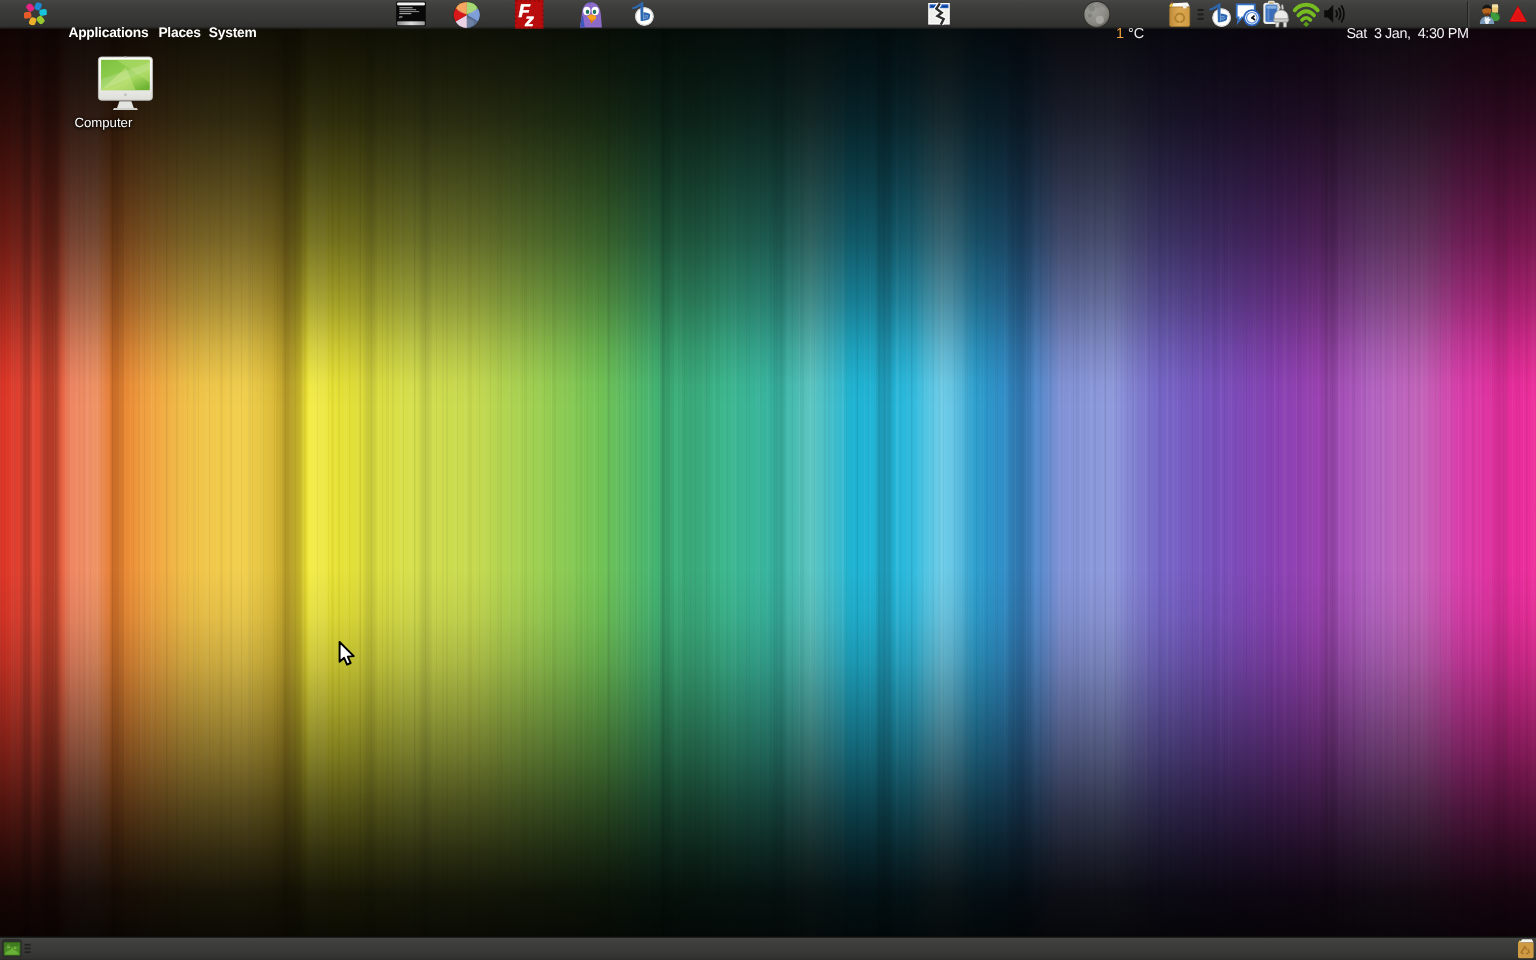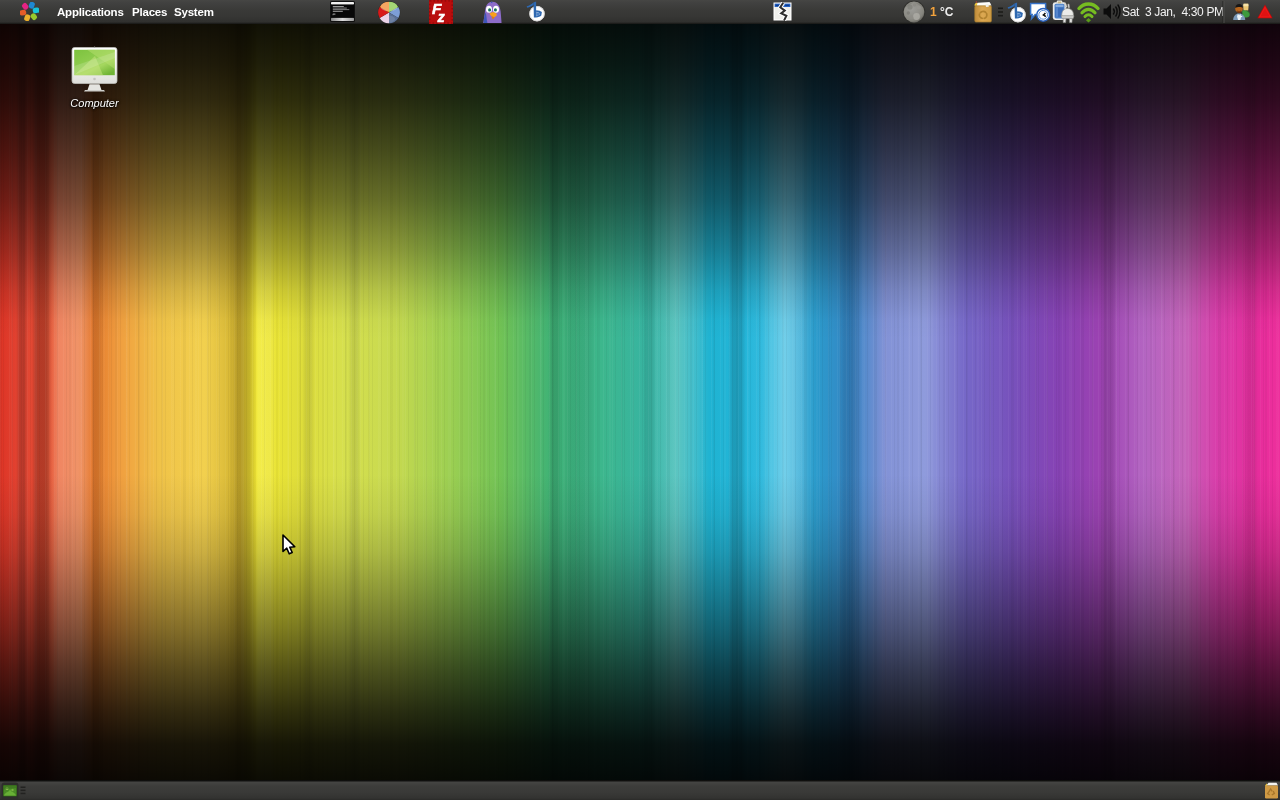--- a/index.html
+++ b/index.html
@@ -56,30 +56,30 @@
    #72c355 500px, #3eb277 553px, #3db78c 600px, #37b4a2 648px, #55c3bd 675px,
    #1fb3d2 710px, #27b7dc 762px, #66cbe8 785px, #2b9ccc 815px, #3585c5 850px,
    #8292d6 885px, #8f9bdc 925px, #7668c8 965px, #7752bc 1010px, #8742b4 1060px,
    #9c42b2 1100px, #b465c2 1145px, #c564ba 1185px, #d83fab 1215px, #e52d9c 1255px,
    #ee2f9c 1280px);
 }
 
 
 #ptop{position:absolute;left:0;top:0;width:1280px;height:24px;
  background:linear-gradient(180deg,#464644 0px,#414140 3px,#3a3a38 10px,#373735 16px,#30302e 22px,#232321 23px,#161614 24px);}
-.menutxt{position:absolute;top:0;height:24px;line-height:24px;color:#fff;
+.menutxt{position:absolute;top:16px;height:24px;line-height:24px;color:#fff;
  font-size:11.5px;font-weight:bold;letter-spacing:-0.2px;}
 #ptop svg{position:absolute;}
 
 
 #pbot{position:absolute;left:0;top:780px;width:1280px;height:20px;
  background:linear-gradient(180deg,#0c0c0a 0px,#111110 1px,#454543 2px,#3d3d3b 6px,#3a3a38 12px,#333331 18px,#2b2b29 20px);}
 
 
-#compicon{position:absolute;left:52px;top:46px;width:85px;text-align:center;color:#fff;font-style:italic;}
+#compicon{position:absolute;left:62px;top:46px;width:85px;color:#fff;}
 #compicon .lbl{margin-top:4px;font-size:11px;color:#fff;
  text-shadow:0 1px 2px #000,0 0 3px #000;}
 
 
 #cursor{position:absolute;left:280px;top:534px;}
 </style>
 </head>
 <body>
 <div id="screen">
   <div id="wall"></div>
@@ -186,21 +186,21 @@
       <circle cx="12" cy="12" r="11.3" fill="#31312e"></circle>
       <circle cx="12" cy="12" r="10.4" fill="url(#moong)"></circle>
       <circle cx="8" cy="7" r="2.6" fill="#83827c" opacity="0.85"></circle>
       <circle cx="12.5" cy="5" r="1.8" fill="#8a8983" opacity="0.7"></circle>
       <circle cx="14.5" cy="16.5" r="3.4" fill="#aeada6" opacity="0.8"></circle>
       <circle cx="17" cy="7.5" r="2" fill="#999892" opacity="0.6"></circle>
       <circle cx="6.3" cy="13" r="1.7" fill="#7b7a74" opacity="0.75"></circle>
       <circle cx="9.5" cy="17.5" r="2" fill="#8f8e88" opacity="0.6"></circle>
       <path d="M2.6,8 A10.4,10.4 0 0 1 21,7.4 L12,2 Z" fill="#6e6d68" opacity="0.35"></path>
     </svg>
-    <span class="menutxt" style="left:930px;font-weight:bold;font-size:12px;letter-spacing:0px;color:#f3a33c">1<span style="color:#ececec"> °C</span></span>
+    <span class="menutxt" style="left:930px;font-weight:normal;font-size:12px;letter-spacing:0px;color:#f3a33c">1<span style="color:#ececec"> °C</span></span>
 
     <svg style="left:973px;top:1px" width="20" height="22" viewBox="0 0 20 22">
       <path d="M3,5.5 L4.5,1.8 L16.5,1 L18.5,4.5 Z" fill="#f6f6f2"></path>
       <rect x="4.2" y="2" width="13" height="3.6" fill="#fdfdfa"></rect>
       <path d="M1.2,4.2 L3,1.4 L4.6,2.4 L3,5.2 Z" fill="#eac73c"></path>
       <path d="M2.6,0.6 L3.8,0.2 L4.4,1.6 L3,2 Z" fill="#a8443a"></path>
       <linearGradient id="pkg" x1="0" y1="0" x2="1" y2="0">
         <stop offset="0" stop-color="#c08c3a"></stop>
           <stop offset="0.45" stop-color="#dca852"></stop>
           <stop offset="1" stop-color="#cf9c44"></stop>

